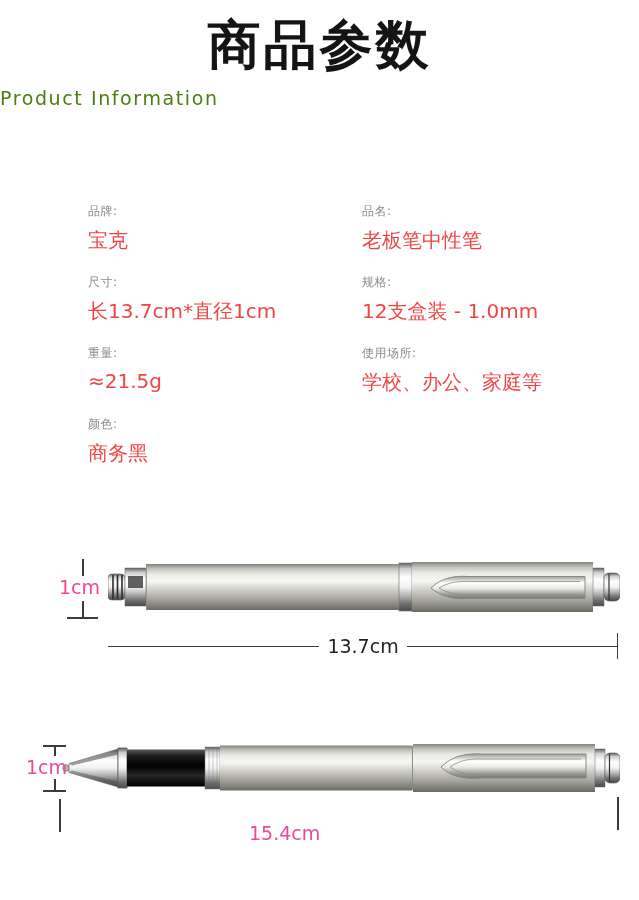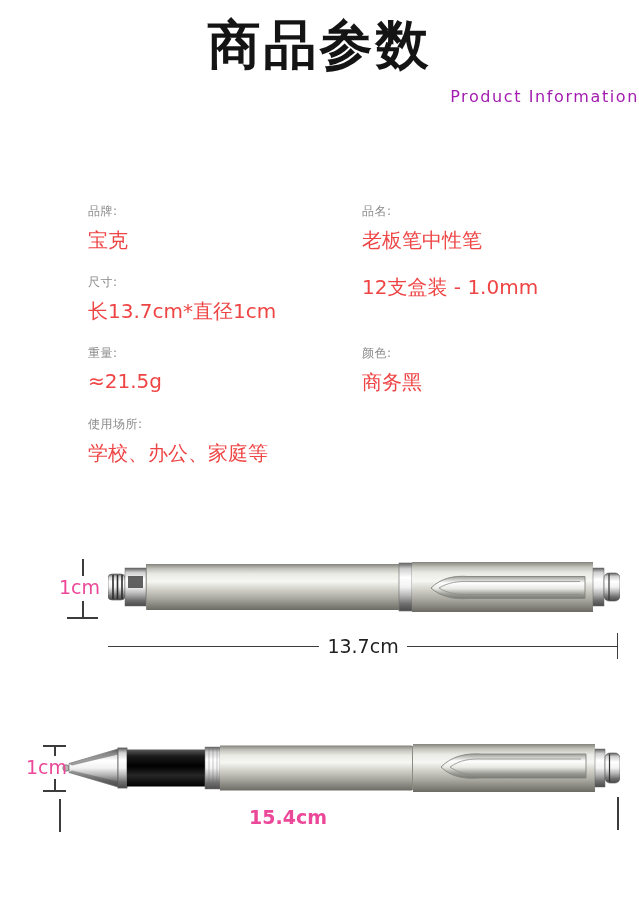--- a/index.html
+++ b/index.html
@@ -3,22 +3,22 @@
 <meta charset="utf-8">
 <style>
   * { margin:0; padding:0; box-sizing:border-box; }
   html,body { background:#ffffff; }
   body { width:639px; height:900px; font-family:"DejaVu Sans","Liberation Sans",sans-serif; }
   .page { position:relative; width:639px; height:900px; background:#ffffff; overflow:hidden; }
 
   
   .title { position:absolute; top:10px; left:0; width:100%; text-align:center;
            font-size:53px; font-weight:800; color:#141414; letter-spacing:3px; }
-  .subtitle { position:absolute; top:87px; left:0; width:100%; text-align:right;
-              font-size:16px; color:#a21caf; letter-spacing:1.6px; }
+  .subtitle { position:absolute; top:87px; left:0; width:100%; text-align:left;
+              font-size:19px; color:#4d7c0f; letter-spacing:1.6px; }
 
   
   .specs { position:absolute; left:88px; top:203px; width:530px;
            display:grid; grid-template-columns:274px auto; row-gap:20px; }
   .spec-label { font-size:12px; color:#8a8a8a; margin-bottom:7px; letter-spacing:0.5px; }
   .spec-value { font-size:20px; color:#ef4444; }
 
   
   .pen-capped-svg   { position:absolute; left:108px; top:561px; width:512px; height:52px; }
   .pen-uncapped-svg { position:absolute; left:58px;  top:736px; width:562px; height:64px; }
@@ -53,33 +53,34 @@
     </div>
     <div class="spec">
       <div class="spec-label">品名:</div>
       <div class="spec-value">老板笔中性笔</div>
     </div>
     <div class="spec">
       <div class="spec-label">尺寸:</div>
       <div class="spec-value">长13.7cm*直径1cm</div>
     </div>
     <div class="spec">
+      <div class="spec-label">规格:</div>
       <div class="spec-value">12支盒装 - 1.0mm</div>
     </div>
     <div class="spec">
       <div class="spec-label">重量:</div>
       <div class="spec-value">≈21.5g</div>
     </div>
     <div class="spec">
+      <div class="spec-label">使用场所:</div>
+      <div class="spec-value">学校、办公、家庭等</div>
+    </div>
+    <div class="spec">
       <div class="spec-label">颜色:</div>
       <div class="spec-value">商务黑</div>
-    </div>
-    <div class="spec">
-      <div class="spec-label">使用场所:</div>
-      <div class="spec-value">学校、办公、家庭等</div>
     </div>
   </section>
 
   <svg width="0" height="0" style="position:absolute" aria-hidden="true">
     <defs>
       <linearGradient id="steelV" x1="0" y1="0" x2="0" y2="1">
         <stop offset="0" stop-color="#83837d"></stop>
           <stop offset="0.10" stop-color="#c2c2bb"></stop>
         <stop offset="0.22" stop-color="#ebebe6"></stop>
           <stop offset="0.38" stop-color="#f6f6f2"></stop>
@@ -190,17 +191,17 @@
   <div>
     <span class="bar-h" style="left:43px; top:745px; width:23px;"></span>
     <span class="tick-v" style="left:54px; top:745px; height:11px;"></span>
     <span class="dim-label" style="left:26px; top:756px;">1cm</span>
     <span class="tick-v" style="left:54px; top:779px; height:11px;"></span>
     <span class="bar-h" style="left:43px; top:790px; width:23px;"></span>
   </div>
 
   <div class="dim-length-uncapped">
     <span class="tick-v" style="left:0; top:2px; height:33px; position:absolute;"></span>
-    <span class="dim-label" style="left:190px; top:9px;font-weight:bold;">15.4cm</span>
+    <span class="dim-label" style="left:190px; top:25px;">15.4cm</span>
     <span class="tick-v" style="left:558px; top:0; height:33px; position:absolute;"></span>
   </div>
 
 </div>
 
 </body></html>

